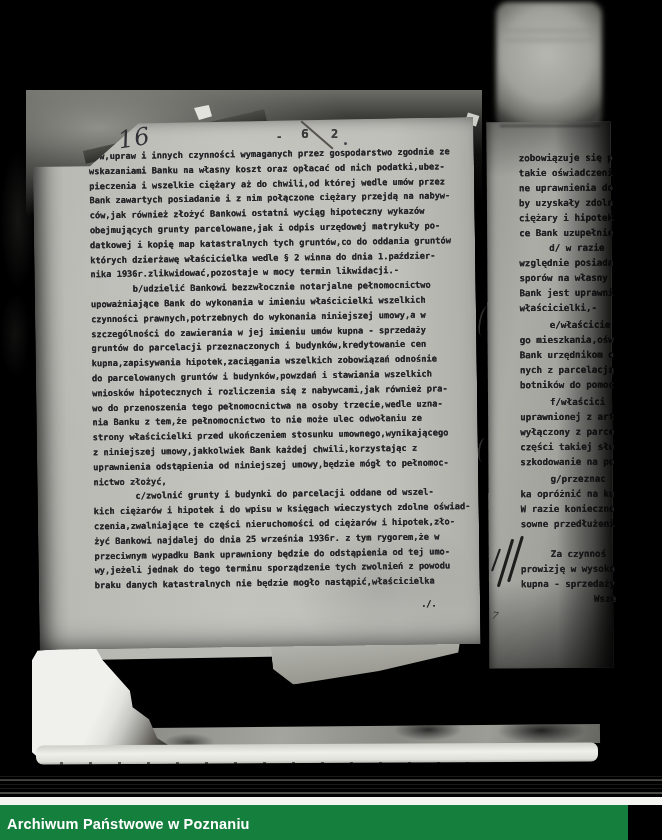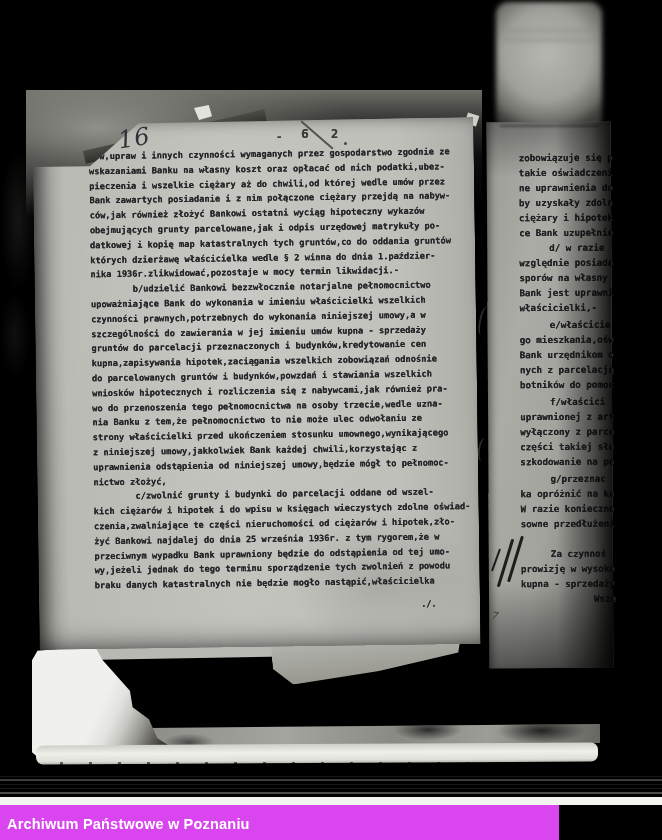--- a/index.html
+++ b/index.html
@@ -103,21 +103,21 @@
     background:linear-gradient(to bottom,#cfcfca,#f0f0eb 45%,#dfdfda 85%,#b6b6b1);}
   #band-specks{left:60px;top:762px;width:520px;height:4px;opacity:.55;z-index:2;
     background:repeating-linear-gradient(90deg,#000 0 3px,transparent 3px 29px);}
   #gline1{left:0;top:779px;width:662px;height:2px;background:rgba(112,112,106,.5);}
   #gline2{left:0;top:792px;width:662px;height:2px;background:rgba(134,134,128,.55);}
   #film-streaks{left:0;top:776px;width:662px;height:15px;opacity:.16;
     background:repeating-linear-gradient(to bottom,#9a9a94 0 1px,transparent 1px 4px);}
 
   
   #caption-strip{left:0;top:797px;width:662px;height:8px;background:#f4f4f1;}
-  #caption-bar{left:0;top:805px;width:559px;height:35px;background:#d946ef;}
+  #caption-bar{left:0;top:805px;width:628px;height:35px;background:#15803d;}
   #caption-text{position:absolute;left:7px;top:11px;color:#fff;
     font-family:"Liberation Sans","DejaVu Sans",sans-serif;
     font-weight:700;font-size:14.5px;letter-spacing:.2px;}
 
   
   #smudge1{left:0;top:150px;width:36px;height:140px;
     background:radial-gradient(closest-side,rgba(150,150,144,.14),transparent);}
   #smudge2{left:0;top:292px;width:30px;height:86px;
     background:radial-gradient(closest-side,rgba(150,150,144,.10),transparent);}
 </style>

